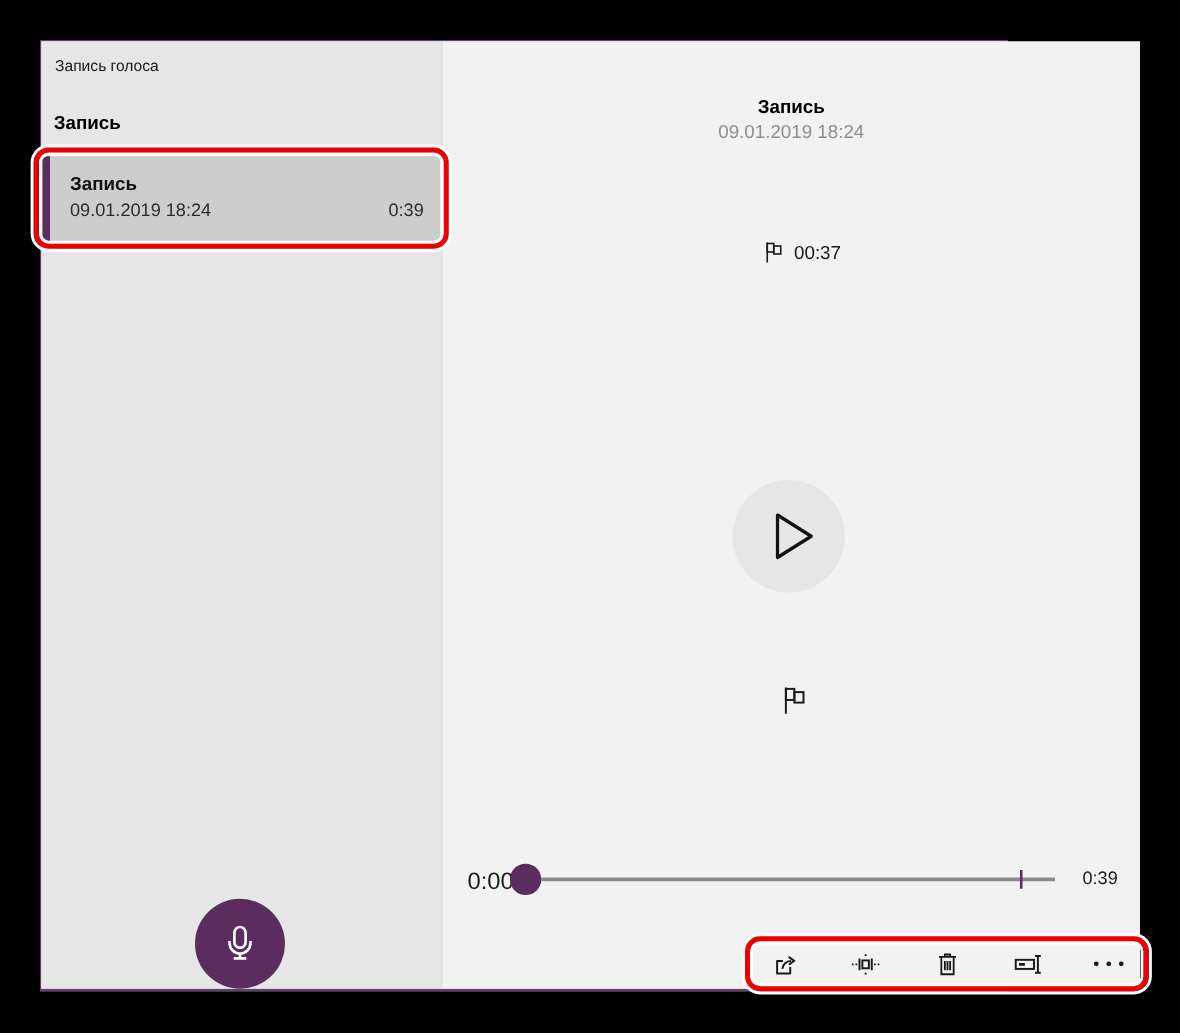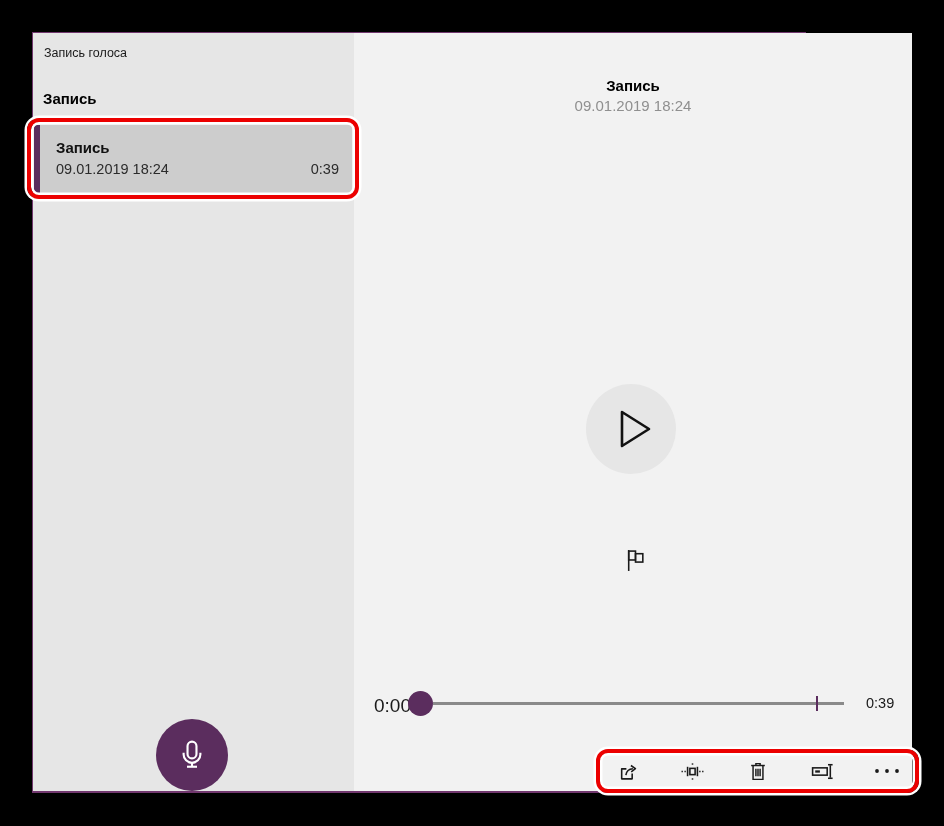--- a/index.html
+++ b/index.html
@@ -145,20 +145,30 @@
               <line x1="12" y1="1" x2="1" y2="12" stroke="#000" stroke-width="1.2"></line>
             </svg>
         </span>
       </button>
     </div>
 
     <div class="main">
       <div class="main-title">Запись</div>
       <div class="main-subtitle">09.01.2019 18:24</div>
 
+      <div class="marker-row">
+        <span>
+          <svg width="16" height="18" viewBox="0 0 20 22" fill="none" stroke="#1a1a1a" stroke-width="1.6">
+            <line x1="3.5" y1="1" x2="3.5" y2="21"></line>
+            <rect x="3.5" y="2" width="6.5" height="8.5"></rect>
+            <rect x="10" y="4.5" width="7" height="8"></rect>
+          </svg>
+        </span>
+        <span class="marker-time">00:37</span>
+      </div>
 
       <button class="play-button">
         <span>
           <svg width="90" height="90" viewBox="0 0 90 90" fill="none" stroke="#111" stroke-width="2.6" stroke-linejoin="round">
             <path d="M36 28 L63 45 L36 62 Z"></path>
           </svg>
         </span>
       </button>
 
       <button class="add-marker-button">

